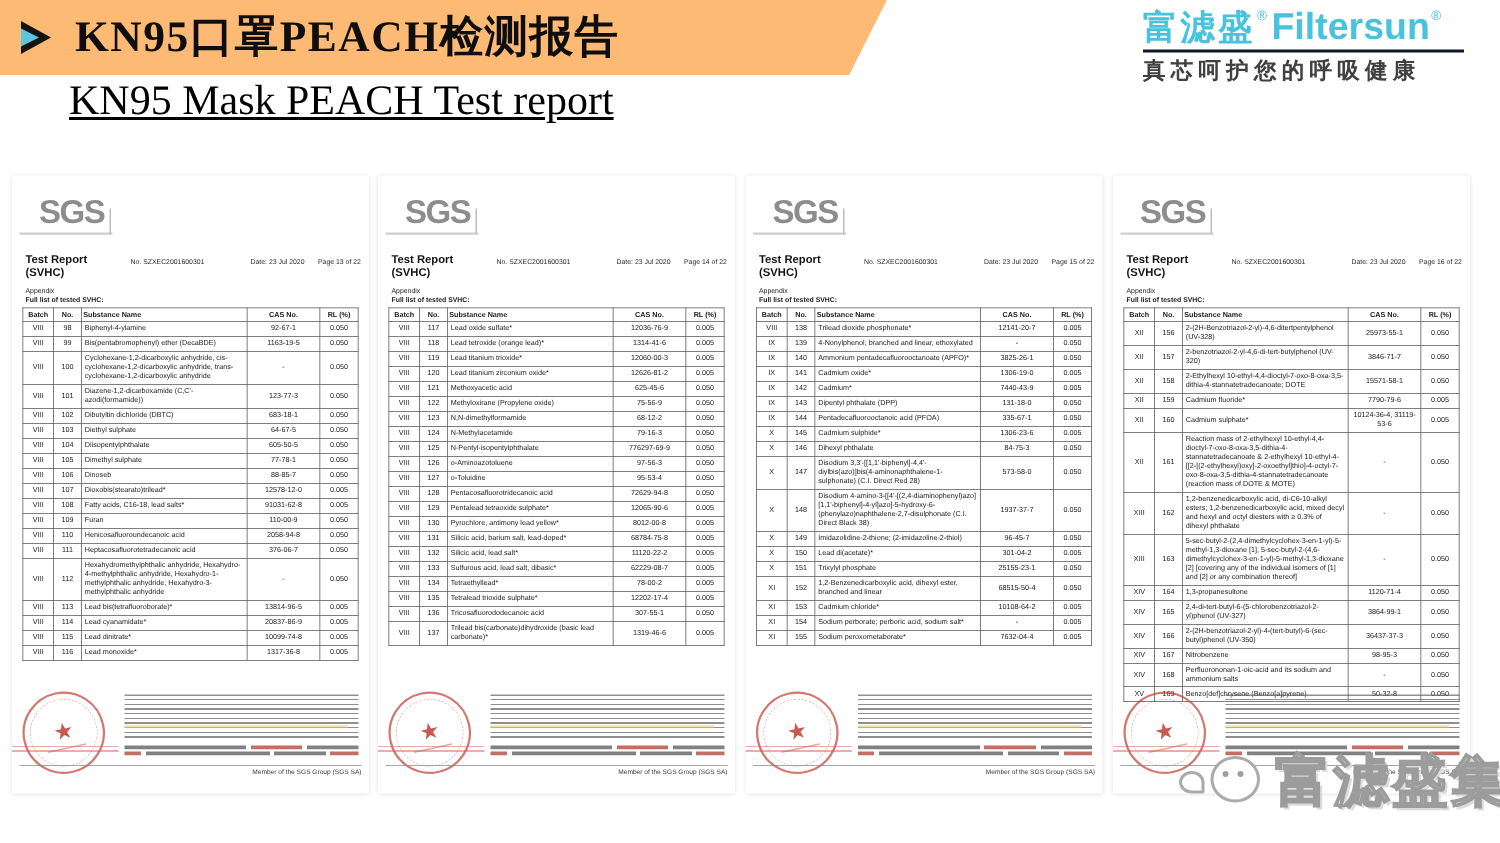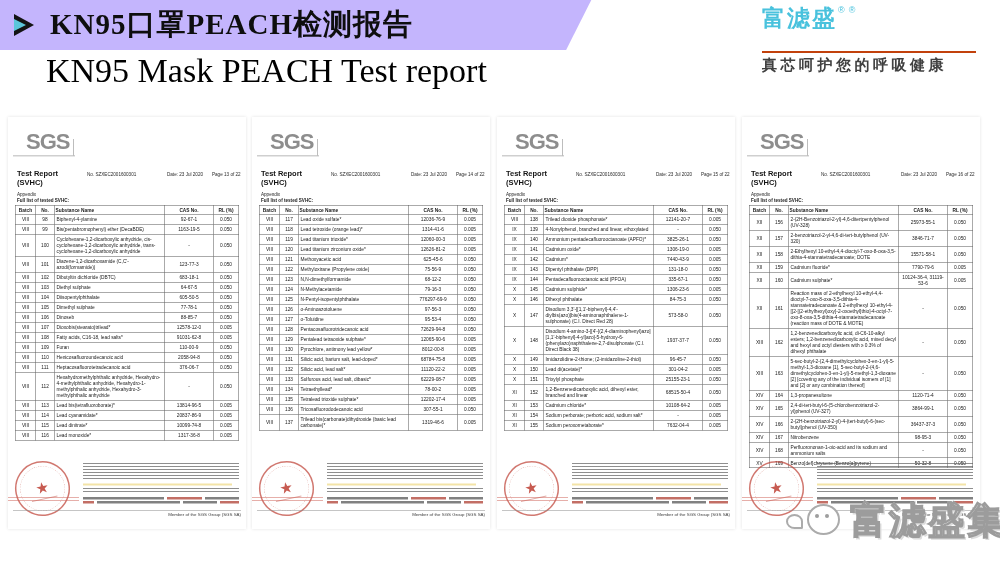--- a/index.html
+++ b/index.html
@@ -1,34 +1,34 @@
 <!DOCTYPE html>
 <html><head>
 <meta charset="utf-8">
 <style>
   html,body{margin:0;padding:0;}
   body{
     width:1000px;height:562px;position:relative;overflow:hidden;background:#ffffff;
     font-family:"Liberation Sans",sans-serif;
   }
   
-  .topbar{position:absolute;left:0;top:0;width:900px;height:50px;background:#c4b5fd;
+  .topbar{position:absolute;left:0;top:0;width:900px;height:50px;background:#fdba74;
     clip-path:polygon(0 0,65.7% 0,62.9% 100%,0 100%);}
   .topbar-content{display:flex;align-items:center;height:100%;padding-left:14px;}
   .arrow-icon{position:relative;width:24px;height:22px;flex:0 0 auto;}
   .arrow-outer{position:absolute;left:0;top:0;width:0;height:0;
     border-left:20px solid #141414;border-top:11px solid transparent;border-bottom:11px solid transparent;}
   .arrow-inner{position:absolute;left:0;top:5px;width:0;height:0;
     border-left:12px solid #5cc6da;border-top:6px solid transparent;border-bottom:6px solid transparent;}
   .title-zh{margin-left:12px;font-family:"Liberation Serif",serif;font-size:29px;font-weight:bold;
     color:#0e0e0e;letter-spacing:1px;white-space:nowrap;}
-  .title-en{position:absolute;left:46px;top:52px;font-family:"Liberation Serif",serif;font-size:34px;color:#000;}
+  .title-en{position:absolute;left:46px;top:52px;font-family:"Liberation Serif",serif;font-size:28px;color:#000;text-decoration:underline;}
   
   .brand{position:absolute;left:762px;top:5px;width:214px;}
-  .brand-row{display:flex;align-items:flex-start;border-bottom:2px solid #c2410c;padding-bottom:20px;}
+  .brand-row{display:flex;align-items:flex-start;border-bottom:2px solid #0f172a;padding-bottom:2px;}
   .brand-zh{font-size:23px;font-weight:bold;color:#49c2dd;letter-spacing:2px;line-height:26px;}
   .brand-reg{font-size:9px;color:#49c2dd;margin:0 3px 0 1px;line-height:10px;}
   .brand-en{font-size:25px;font-weight:bold;color:#49c2dd;line-height:26px;}
   .brand-tagline{margin-top:3px;font-size:15px;font-weight:bold;color:#404040;letter-spacing:3.5px;white-space:nowrap;}
   
   .page{position:absolute;top:117px;width:238px;height:412px;background:#fff;box-shadow:0 0 3px rgba(0,0,0,.12);}
   .p1{left:8px;} .p2{left:252px;} .p3{left:497px;} .p4{left:742px;}
   .inner{position:absolute;left:0;top:0;width:476px;height:824px;transform:scale(.5);transform-origin:0 0;}
   .sgs-logo{position:absolute;left:36px;top:24px;font-size:44px;font-weight:bold;color:#8d8d8d;letter-spacing:-2px;}
   .sgs-underline{position:absolute;left:10px;top:76px;width:124px;height:3px;background:#cfcfcf;}
@@ -84,20 +84,21 @@
     </span>
     <span class="title-zh">KN95口罩PEACH检测报告</span>
   </div>
 </div>
 <div class="title-en">KN95 Mask PEACH Test report</div>
 
 <div class="brand">
   <div class="brand-row">
     <span class="brand-zh">富滤盛</span>
     <span class="brand-reg">®</span>
+    <span class="brand-en">Filtersun</span>
     <span class="brand-reg">®</span>
   </div>
   <div class="brand-tagline">真芯呵护您的呼吸健康</div>
 </div>
 
 <div class="page p1">
   <div class="inner">
     <div class="sgs-logo">SGS</div>
     <div class="sgs-underline"></div>
     <div class="sgs-mark"></div>

